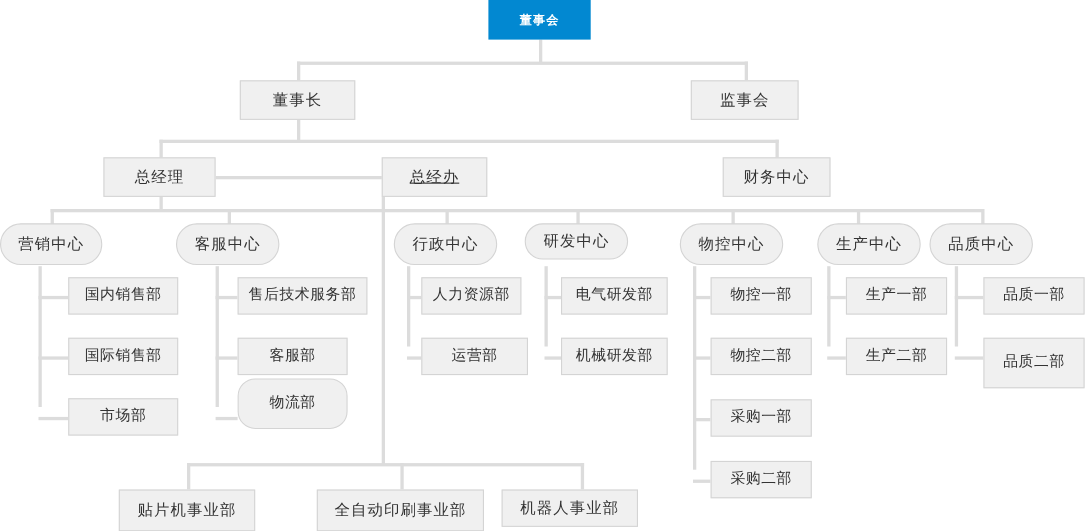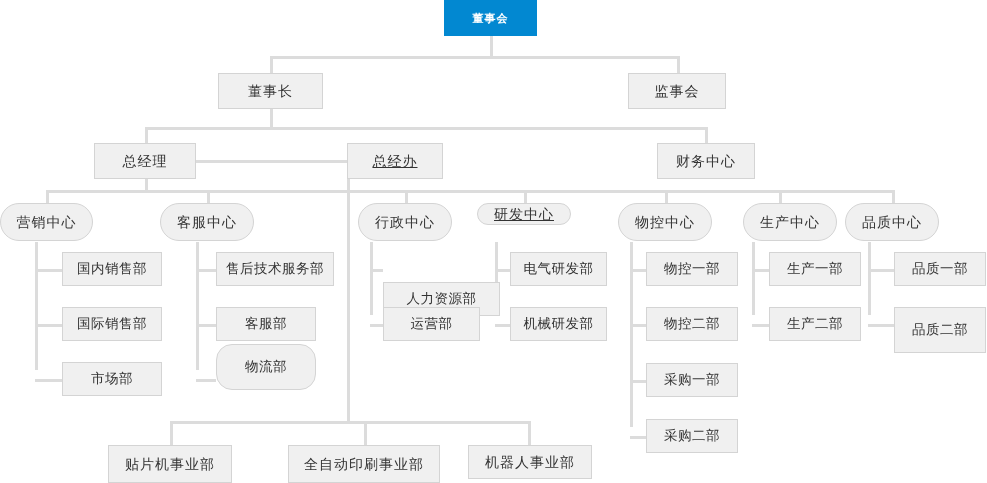--- a/index.html
+++ b/index.html
@@ -109,47 +109,47 @@
   <div class="node" style="left:218px;top:73px;width:105px;height:36px;">董事长</div>
   <div class="node" style="left:628px;top:73px;width:98px;height:36px;">监事会</div>
 
   <div class="node" style="left:94px;top:143px;width:102px;height:36px;">总经理</div>
   <div class="node" style="left:347px;top:143px;width:96px;height:36px;text-decoration:underline;">总经办</div>
   <div class="node" style="left:657px;top:143px;width:98px;height:36px;">财务中心</div>
 
   <div class="node center" style="left:0px;top:203px;width:93px;height:38px;">营销中心</div>
   <div class="node center" style="left:160px;top:203px;width:94px;height:38px;">客服中心</div>
   <div class="node center" style="left:358px;top:203px;width:94px;height:38px;">行政中心</div>
-  <div class="node center" style="left:477px;top:203px;width:94px;height:22px;text-decoration:underline;">研发中心</div>
+  <div class="node center" style="left:477px;top:203px;width:94px;height:33px;">研发中心</div>
   <div class="node center" style="left:618px;top:203px;width:94px;height:38px;">物控中心</div>
   <div class="node center" style="left:732px;top:203px;width:94px;height:38px;margin-left:11px;">生产中心</div>
   <div class="node center" style="left:845px;top:203px;width:94px;height:38px;">品质中心</div>
 
   <div class="node dept" style="left:62px;top:252px;width:100px;height:34px;">国内销售部</div>
   <div class="node dept" style="left:62px;top:307px;width:100px;height:34px;">国际销售部</div>
   <div class="node dept" style="left:62px;top:362px;width:100px;height:34px;">市场部</div>
 
   <div class="node dept" style="left:216px;top:252px;width:118px;height:34px;">售后技术服务部</div>
   <div class="node dept" style="left:216px;top:307px;width:100px;height:34px;">客服部</div>
   <div class="node dept" style="left:216px;top:344px;width:100px;height:46px;border-radius:16px;">物流部</div>
 
-  <div class="node dept" style="left:383px;top:252px;width:117px;height:34px;margin-top:30px;">人力资源部</div>
+  <div class="node dept" style="left:383px;top:252px;width:91px;height:34px;">人力资源部</div>
   <div class="node dept" style="left:383px;top:307px;width:97px;height:34px;">运营部</div>
 
   <div class="node dept" style="left:510px;top:252px;width:97px;height:34px;">电气研发部</div>
   <div class="node dept" style="left:510px;top:307px;width:97px;height:34px;">机械研发部</div>
 
   <div class="node dept" style="left:646px;top:252px;width:92px;height:34px;">物控一部</div>
   <div class="node dept" style="left:646px;top:307px;width:92px;height:34px;">物控二部</div>
   <div class="node dept" style="left:646px;top:363px;width:92px;height:34px;">采购一部</div>
   <div class="node dept" style="left:646px;top:419px;width:92px;height:34px;">采购二部</div>
 
   <div class="node dept" style="left:769px;top:252px;width:92px;height:34px;">生产一部</div>
   <div class="node dept" style="left:769px;top:307px;width:92px;height:34px;">生产二部</div>
 
   <div class="node dept" style="left:894px;top:252px;width:92px;height:34px;">品质一部</div>
   <div class="node dept" style="left:894px;top:307px;width:92px;height:46px;text-align:right;">品质二部</div>
 
   <div class="node div" style="left:108px;top:445px;width:124px;height:38px;">贴片机事业部</div>
   <div class="node div" style="left:288px;top:445px;width:152px;height:38px;">全自动印刷事业部</div>
-  <div class="node div" style="left:468px;top:445px;width:124px;height:34px;">机器人事业部</div>
+  <div class="node div" style="left:456px;top:445px;width:124px;height:34px;">机器人事业部</div>
 
 </div>
 
 </body></html>

